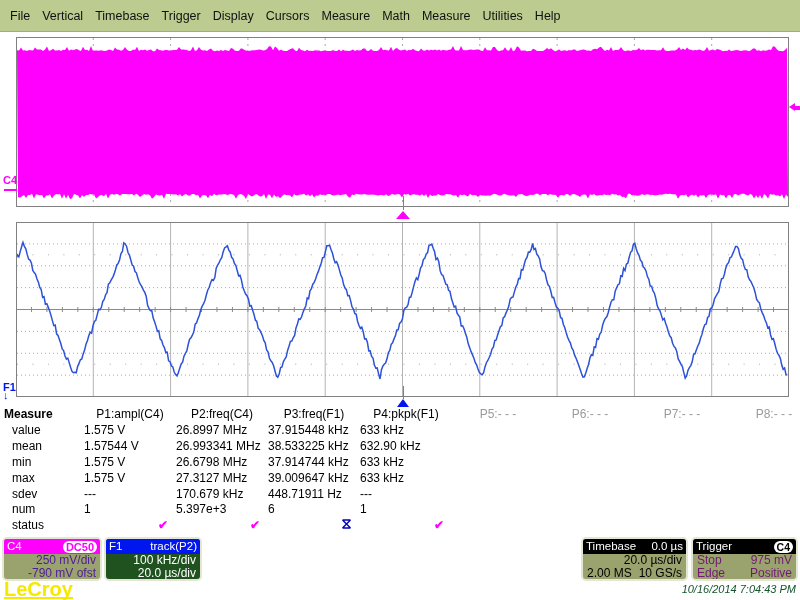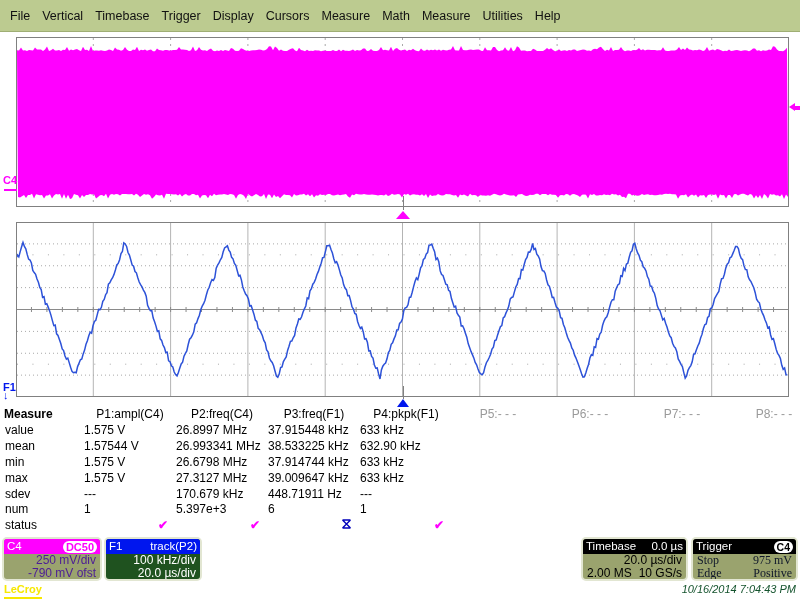--- a/index.html
+++ b/index.html
@@ -32,21 +32,21 @@
 
   
   #trig-level-arrow{position:absolute;left:789px;top:103px;width:11px;height:9px;}
   #trig-level-arrow .tri{position:absolute;left:0;top:0;width:0;height:0;
     border-top:4.5px solid transparent;border-bottom:4.5px solid transparent;border-right:6px solid #ff00ff;}
   #trig-level-arrow .stem{position:absolute;left:6px;top:2.5px;width:5px;height:4px;background:#ff00ff;}
 
   
   #measure-table{position:absolute;left:0;top:407px;width:800px;display:grid;
     grid-template-columns:84px repeat(8,92px);font-size:12px;line-height:15.9px;color:#000;}
-  #measure-table .lbl{padding-left:5px;text-align:left;}
+  #measure-table .lbl{padding-left:12px;text-align:left;}
   #measure-table .hdr{text-align:center;white-space:nowrap;}
   #measure-table .hdr.inactive{color:#9a9a9a;}
   #measure-table .val{padding-right:6px;white-space:nowrap;}
   #measure-table .title{font-weight:bold;padding-left:4px;}
   #measure-table .mark{text-align:right;padding-right:8px;}
   .check{color:#ff00ff;font-weight:bold;font-size:12px;}
 
   
   .desc-box{position:absolute;top:537px;height:44px;border-radius:5px;border:2px solid #e2e6d2;
     box-sizing:border-box;overflow:hidden;font-size:12px;}
@@ -59,27 +59,27 @@
   .badge-dc50{background:#fff;color:#ff00ff;font-weight:bold;font-size:11px;border-radius:6px;
     padding:0 3px;line-height:12px;}
   #box-f1{left:104px;width:98px;background:#1f521f;}
   #box-f1 .hd{background:#0016ee;color:#fff;}
   #box-f1 .row{color:#fff;}
   #box-timebase{left:581px;width:107px;background:#9aa36e;}
   #box-timebase .hd{background:#000;color:#fff;}
   #box-timebase .row{color:#000;}
   #box-trigger{left:691px;width:107px;background:#9aa36e;}
   #box-trigger .hd{background:#000;color:#fff;}
-  #box-trigger .row{color:#0f172a;font-family:Liberation Serif, serif;}
+  #box-trigger .row{color:#701a75;}
   .badge-c4{background:#fff;color:#000;font-weight:bold;font-size:10.5px;border-radius:6px;
     padding:0 3px;line-height:12px;}
 
   
   #brand-logo{position:absolute;left:4px;top:582px;color:#f7e800;font-weight:bold;
-    font-size:11px;line-height:15px;border-bottom:2px solid #f7e800;}
+    font-size:20px;line-height:15px;border-bottom:2px solid #f7e800;}
   #timestamp{position:absolute;right:4px;top:583px;font-size:11px;color:#14532d;font-style:italic;}
 </style>
 </head>
 <body>
 
 <div id="screen">
 
   <div id="menubar">
       <span class="menu-item">File</span>
       <span class="menu-item">Vertical</span>

